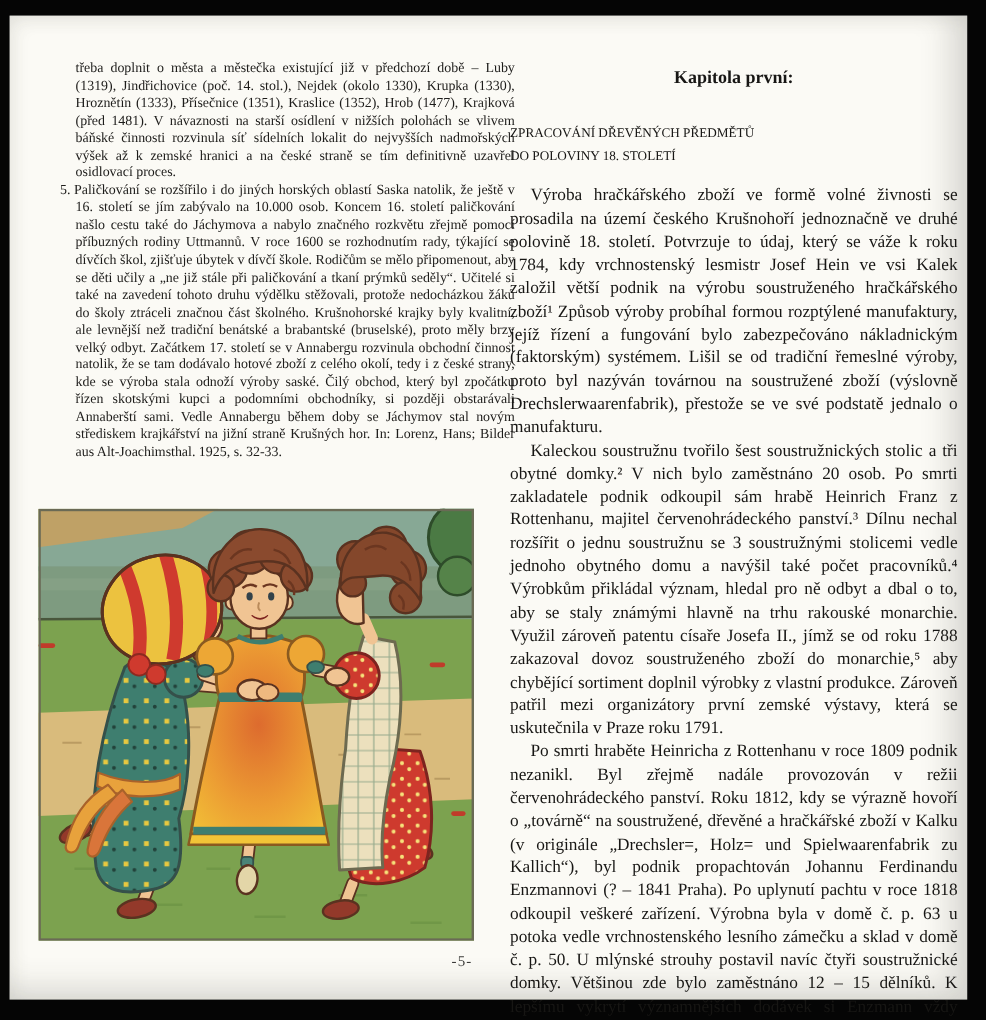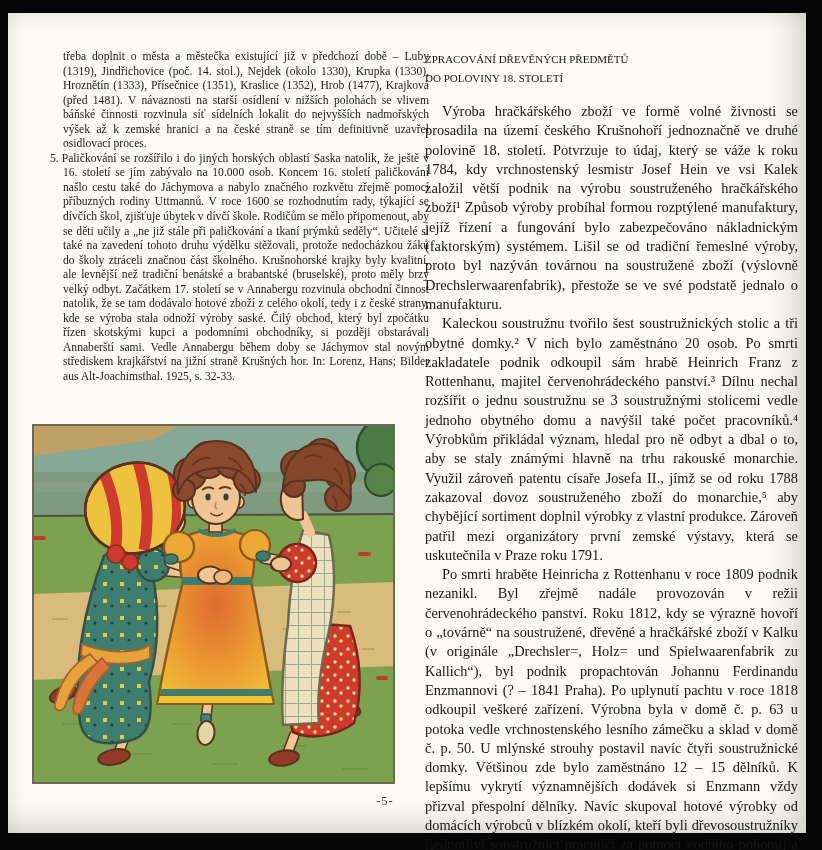--- a/index.html
+++ b/index.html
@@ -235,20 +235,21 @@
         <ellipse cx="178" cy="151" rx="12" ry="8.5" fill="#f0c493" stroke="#5a3220" stroke-width="2"></ellipse>
         <ellipse cx="191" cy="153" rx="9" ry="7" fill="#eeb97f" stroke="#5a3220" stroke-width="1.6"></ellipse>
         <ellipse cx="249" cy="140" rx="10" ry="7.5" fill="#f0c493" stroke="#5a3220" stroke-width="2"></ellipse>
       </g>
 
       <rect x="1" y="1" width="361" height="358" fill="none" stroke="#6a6a55" stroke-width="2"></rect>
     </svg>
   </div>
 
   <div class="right-col">
+    <div class="chapter-label">Kapitola první:</div>
     <div class="chapter-title">
       <div>ZPRACOVÁNÍ DŘEVĚNÝCH PŘEDMĚTŮ</div>
       <div>DO POLOVINY 18. STOLETÍ</div>
     </div>
     <p class="body-para">Výroba hračkářského zboží ve formě volné živnosti se prosadila na území českého Krušnohoří jednoznačně ve druhé polovině 18. století. Potvrzuje to údaj, který se váže k roku 1784, kdy vrchnostenský lesmistr Josef Hein ve vsi Kalek založil větší podnik na výrobu soustruženého hračkářského zboží¹ Způsob výroby probíhal formou rozptýlené manufaktury, jejíž řízení a fungování bylo zabezpečováno nákladnickým (faktorským) systémem. Lišil se od tradiční řemeslné výroby, proto byl nazýván továrnou na soustružené zboží (výslovně Drechslerwaarenfabrik), přestože se ve své podstatě jednalo o manufakturu.</p>
     <p class="body-para">Kaleckou soustružnu tvořilo šest soustružnických stolic a tři obytné domky.² V nich bylo zaměstnáno 20 osob. Po smrti zakladatele podnik odkoupil sám hrabě Heinrich Franz z Rottenhanu, majitel červenohrádeckého panství.³ Dílnu nechal rozšířit o jednu soustružnu se 3 soustružnými stolicemi vedle jednoho obytného domu a navýšil také počet pracovníků.⁴ Výrobkům přikládal význam, hledal pro ně odbyt a dbal o to, aby se staly známými hlavně na trhu rakouské monarchie. Využil zároveň patentu císaře Josefa II., jímž se od roku 1788 zakazoval dovoz soustruženého zboží do monarchie,⁵ aby chybějící sortiment doplnil výrobky z vlastní produkce. Zároveň patřil mezi organizátory první zemské výstavy, která se uskutečnila v Praze roku 1791.</p>
     <p class="body-para">Po smrti hraběte Heinricha z Rottenhanu v roce 1809 podnik nezanikl. Byl zřejmě nadále provozován v režii červenohrádeckého panství. Roku 1812, kdy se výrazně hovoří o „továrně“ na soustružené, dřevěné a hračkářské zboží v Kalku (v originále „Drechsler=, Holz= und Spielwaarenfabrik zu Kallich“), byl podnik propachtován Johannu Ferdinandu Enzmannovi (? – 1841 Praha). Po uplynutí pachtu v roce 1818 odkoupil veškeré zařízení. Výrobna byla v domě č. p. 63 u potoka vedle vrchnostenského lesního zámečku a sklad v domě č. p. 50. U mlýnské strouhy postavil navíc čtyři soustružnické domky. Většinou zde bylo zaměstnáno 12 – 15 dělníků. K lepšímu vykrytí významnějších dodávek si Enzmann vždy přizval přespolní dělníky. Navíc skupoval hotové výrobky od domácích výrobců v blízkém okolí, kteří byli dřevosoustružníky (jednotliví soustružníci pracující za pomoci vodního pohonu) a tzv. domácí soustružníci a řezbáři, kteří ve svých příbytcích</p>
   </div>
 
   <div class="page-number">-5-</div>

